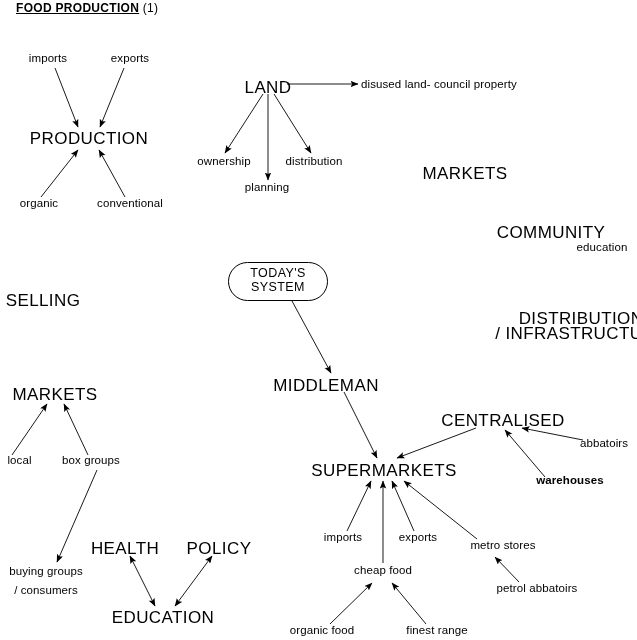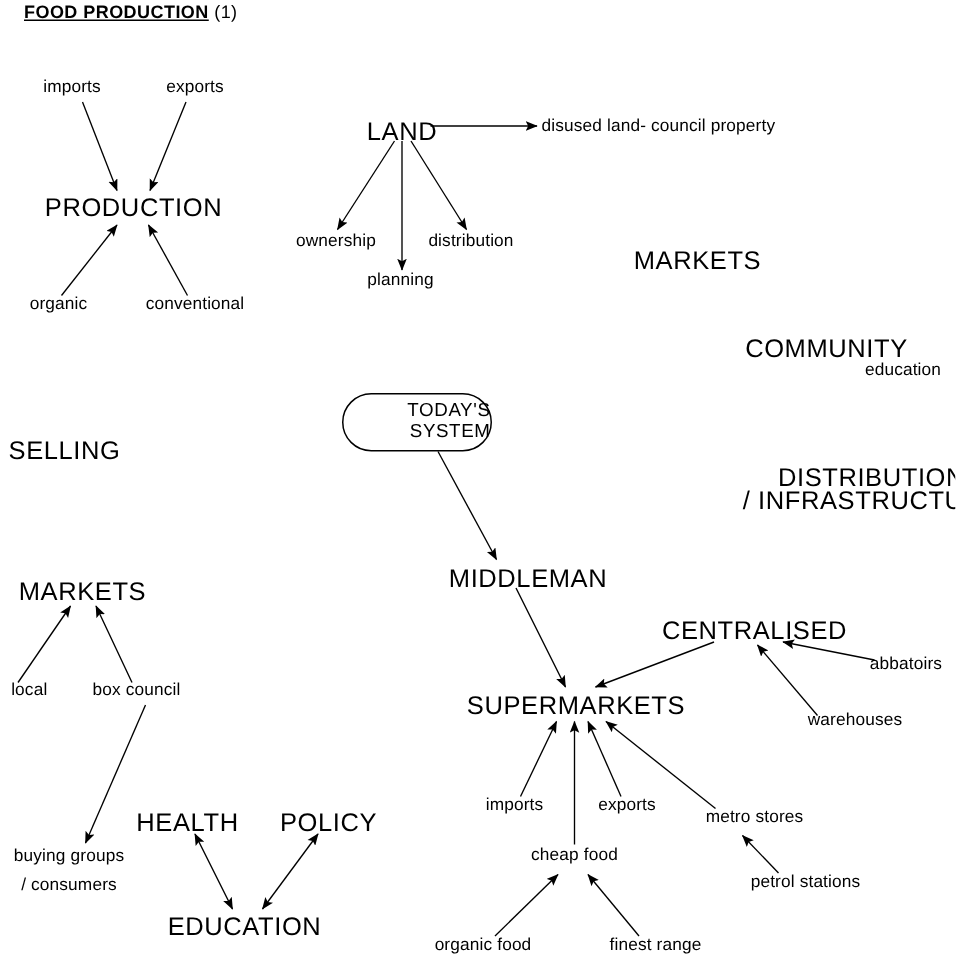--- a/index.html
+++ b/index.html
@@ -67,21 +67,20 @@
     border-radius: 22px;
     text-align: center;
     font-size: 12.5px;
     letter-spacing: 0.4px;
     line-height: 16px;
     padding-top: 3px;
     box-sizing: border-box;
   }
   .multi {
     line-height: 14px;
-    text-align: right;
   }
 </style>
 </head>
 <body>
 
 <div id="canvas">
 
   <div id="title"><span class="u">FOOD PRODUCTION</span><span class="n"> (1)</span></div>
 
   <svg id="edges" viewBox="0 0 637 640" xmlns="http://www.w3.org/2000/svg">
@@ -132,37 +131,37 @@
       <div class="node low lft" style="left: 361px; top: 78px;"><span>disused land- council property</span></div>
       <div class="node low ctr" style="left: 224px; top: 155px;"><span>ownership</span></div>
       <div class="node low ctr" style="left: 267px; top: 181px;"><span>planning</span></div>
       <div class="node low ctr" style="left: 314px; top: 155px;"><span>distribution</span></div>
       <div class="node cap ctr" style="left: 465px; top: 164px;"><span>MARKETS</span></div>
       <div class="node cap ctr" style="left: 551px; top: 223px; text-align: right;"><span>COMMUNITY</span></div>
       <div class="node low ctr" style="left: 602px; top: 241px;"><span>education</span></div>
       <div class="node cap ctr" style="left: 43px; top: 291px;"><span>SELLING</span></div>
       <div class="node cap ctr" style="left: 581px; top: 309px;"><span>DISTRIBUTION</span></div>
       <div class="node cap ctr" style="left: 581px; top: 324px;"><span>/ INFRASTRUCTURE</span></div>
-      <div class="node cap ctr" style="left: 352px; top: 376px;"><span>MIDDLEMAN</span></div>
+      <div class="node cap ctr" style="left: 326px; top: 376px;"><span>MIDDLEMAN</span></div>
       <div class="node cap ctr" style="left: 55px; top: 385px;"><span>MARKETS</span></div>
       <div class="node cap ctr" style="left: 503px; top: 411px;"><span>CENTRALISED</span></div>
       <div class="node low ctr" style="left: 604px; top: 437px;"><span>abbatoirs</span></div>
       <div class="node low ctr" style="left: 14px; top: 454px; padding-left: 11px;"><span>local</span></div>
-      <div class="node low ctr" style="left: 91px; top: 454px;"><span>box council</span></div>
+      <div class="node low ctr" style="left: 91px; top: 454px;"><span>box groups</span></div>
       <div class="node cap ctr" style="left: 384px; top: 461px;"><span>SUPERMARKETS</span></div>
-      <div class="node low ctr" style="left: 570px; top: 474px;"><span>warehouses</span></div>
+      <div class="node low ctr" style="left: 570px; top: 474px; font-weight: bold;"><span>warehouses</span></div>
       <div class="node low ctr" style="left: 343px; top: 531px;"><span>imports</span></div>
       <div class="node low ctr" style="left: 418px; top: 531px;"><span>exports</span></div>
       <div class="node low ctr" style="left: 503px; top: 539px;"><span>metro stores</span></div>
       <div class="node cap ctr" style="left: 125px; top: 539px; text-align: right;"><span>HEALTH</span></div>
       <div class="node cap ctr" style="left: 219px; top: 539px;"><span>POLICY</span></div>
       <div class="node low ctr" style="left: 46px; top: 565px;"><span>buying groups</span></div>
       <div class="node low ctr" style="left: 46px; top: 584px;"><span>/ consumers</span></div>
       <div class="node low ctr" style="left: 383px; top: 564px;"><span>cheap food</span></div>
-      <div class="node low ctr" style="left: 537px; top: 582px;"><span>petrol stations</span></div>
+      <div class="node low ctr" style="left: 537px; top: 582px;"><span>petrol abbatoirs</span></div>
       <div class="node cap ctr" style="left: 163px; top: 608px;"><span>EDUCATION</span></div>
       <div class="node low ctr" style="left: 322px; top: 624px;"><span>organic food</span></div>
       <div class="node low ctr" style="left: 437px; top: 624px;"><span>finest range</span></div>
     </div>
 
   <div class="pill" id="pill" style="left: 228px; top: 262px; width: 100px; height: 39px;">
     <div class="multi">TODAY'S</div>
     <div class="multi">SYSTEM</div>
   </div>
 

